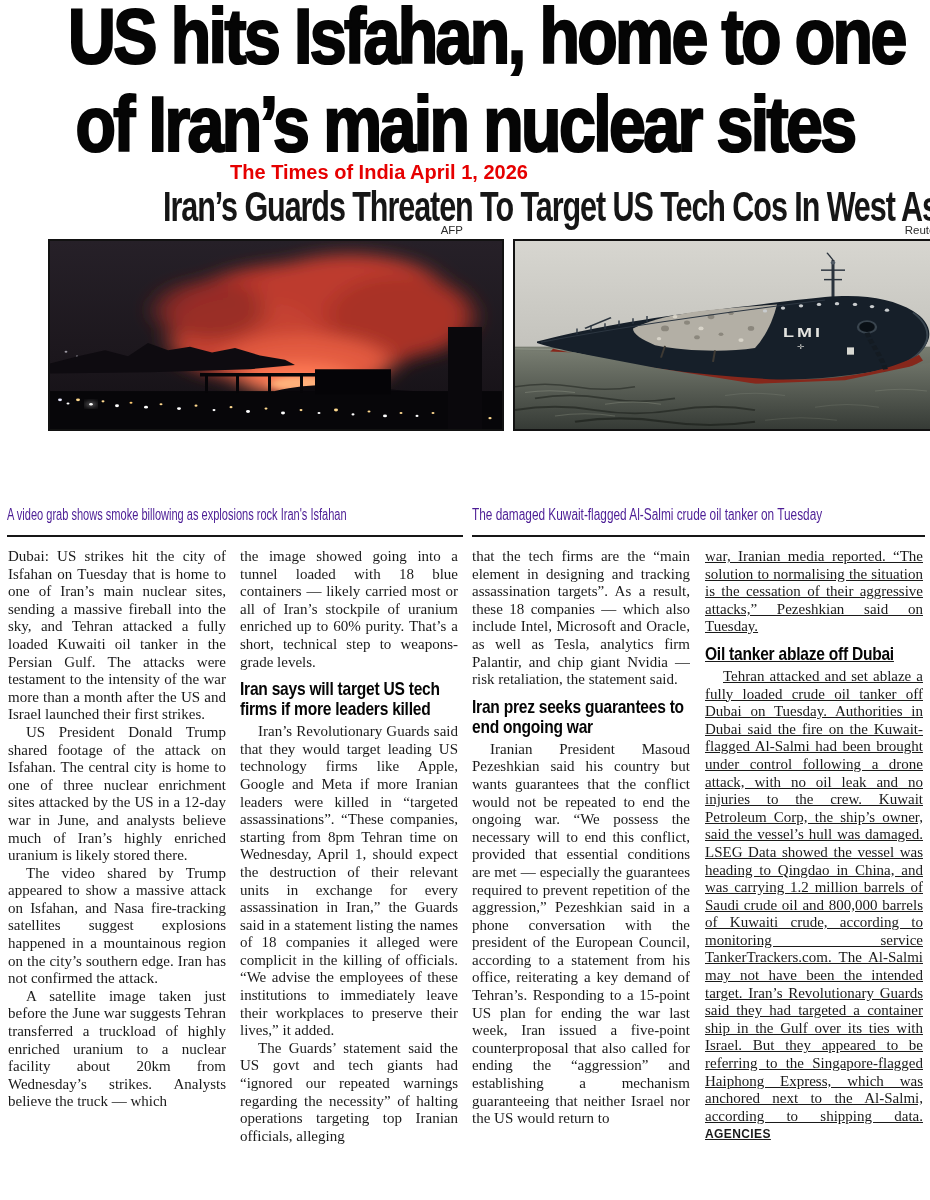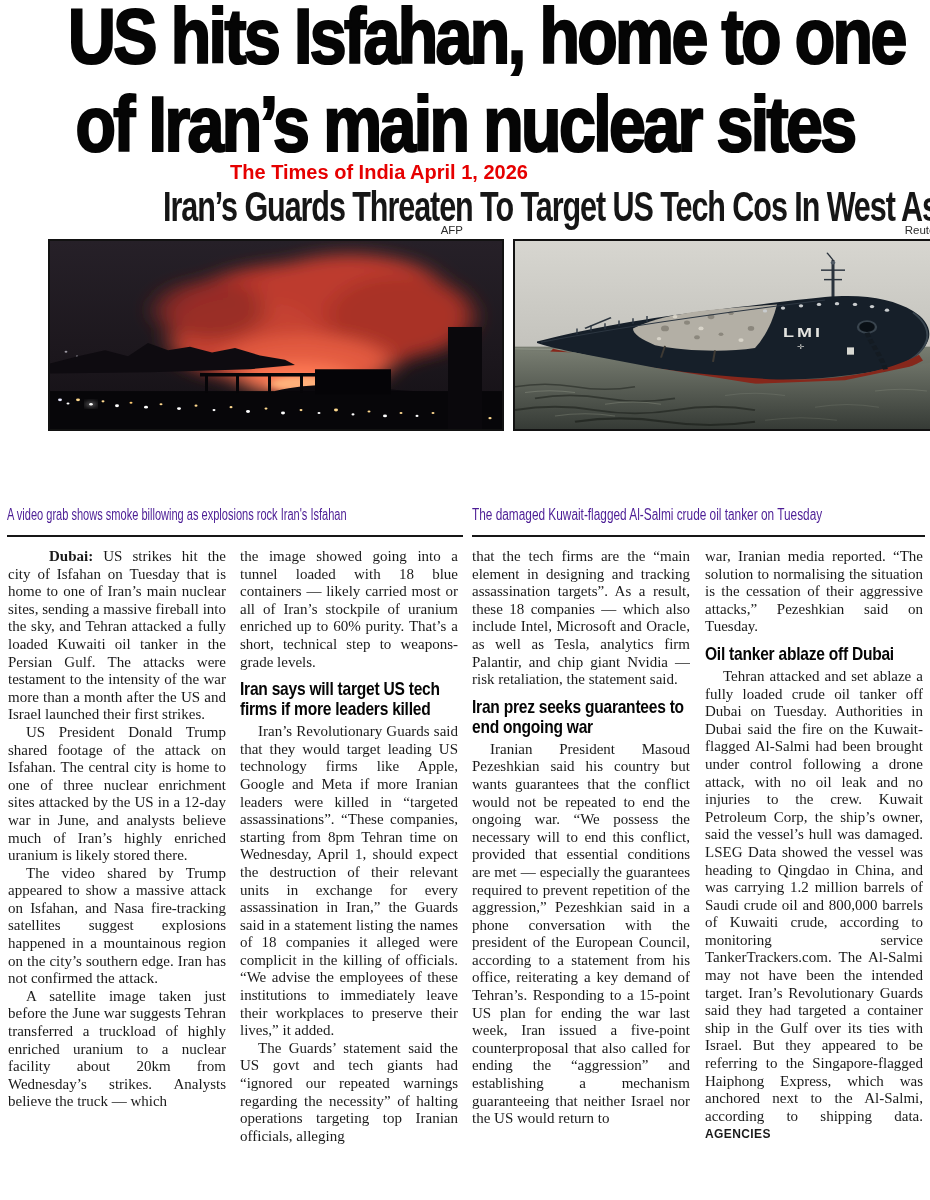--- a/index.html
+++ b/index.html
@@ -35,24 +35,24 @@
            border-bottom:2px solid #161616;padding-bottom:7px;height:22px;overflow:visible;}
   .caption.left{left:7px;width:456px;}
   .caption.right{left:472px;width:453px;}
   .cap-inner{display:inline-block;white-space:nowrap;transform-origin:0 50%;}
   .caption.left .cap-inner{transform:scaleX(0.69);}
   .caption.right .cap-inner{transform:scaleX(0.74);}
 
   
   .col{position:absolute;top:548px;width:218px;height:650px;overflow:hidden;
        font-size:15px;line-height:17.6px;text-align:justify;color:#1a1a1a;}
-  .col1{left:8px;} .col2{left:240px;} .col3{left:472px;} .col4{left:705px;}
+  .col1{left:8px;} .col2{left:240px;} .col3{left:472px;} .col4{left:705px;text-decoration:underline;}
   .col p{margin:0;}
   .col p.indent{text-indent:18px;}
-  .dateline{font-weight:700;margin-left:41px;}
+  .dateline{font-weight:400;}
   h3.sub{font-family:"Liberation Sans", sans-serif;font-weight:700;color:#050505;
          font-size:19px;line-height:20px;margin:8px 0 4px 0;text-align:left;
          width:122%;transform:scaleX(0.8197);transform-origin:0 0;letter-spacing:-0.3px;}
   .agencies{font-family:"Liberation Sans", sans-serif;font-weight:700;font-size:12px;
             letter-spacing:0.4px;color:#1a1a1a;}
 </style>
 </head>
 <body>
 
 <div class="page">

